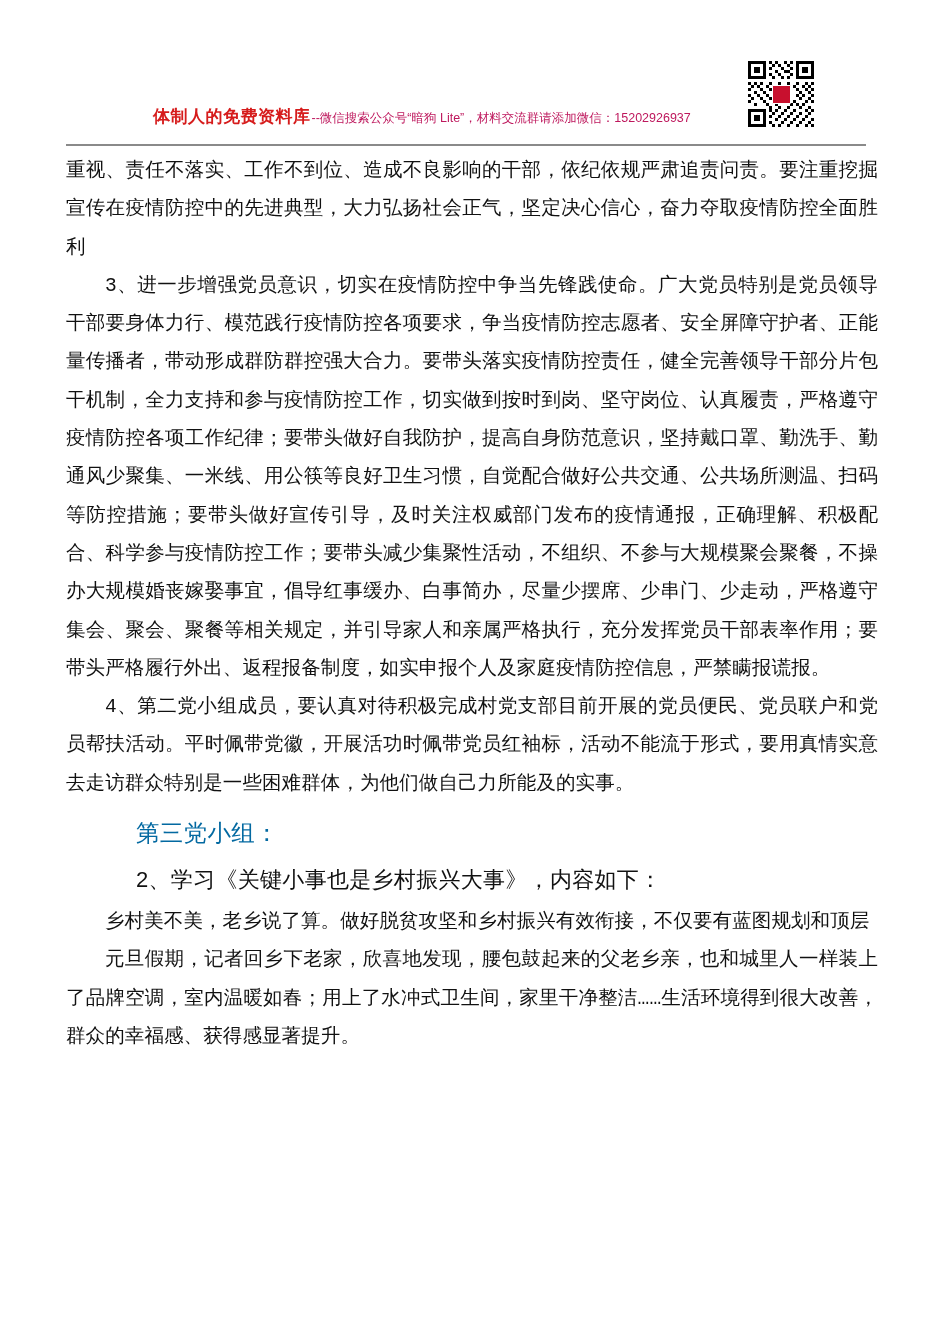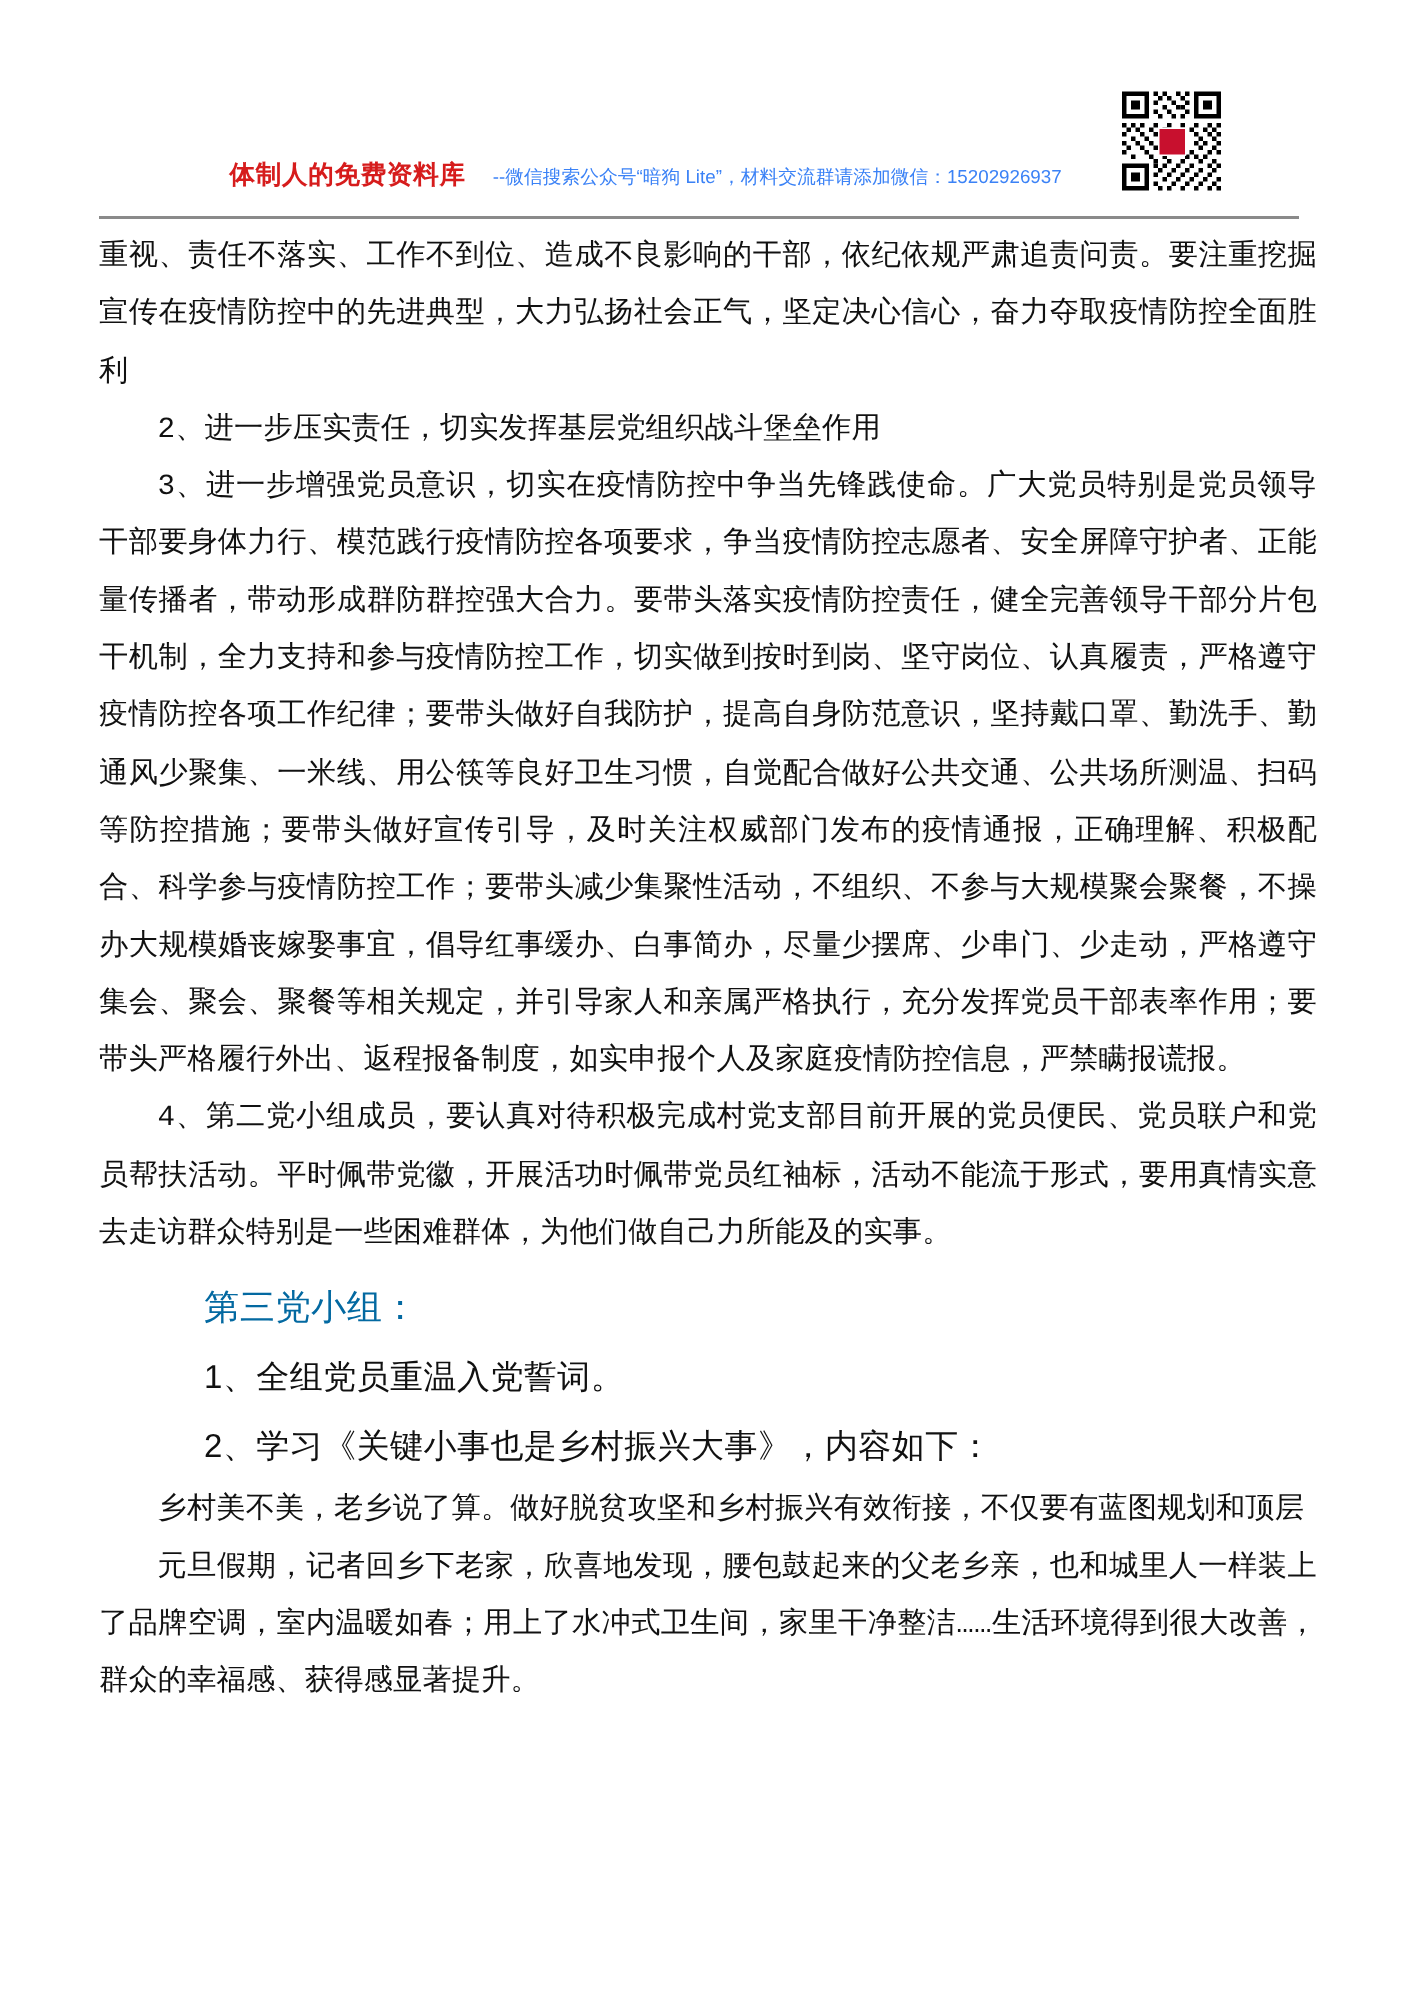--- a/index.html
+++ b/index.html
@@ -39,24 +39,24 @@
   }
   .wm-brand {
     color: #d61c1c;
     font-weight: bold;
     font-size: 17px;
     letter-spacing: 0.5px;
     vertical-align: baseline;
     margin-top: 32px;
   }
   .wm-tail {
-    color: #3b82f6;
+    color: #be185d;
     font-size: 12.5px;
     vertical-align: baseline;
-    margin-left: 18px;
+    margin-left: 1px;
   }
   .wm-rule {
     position: absolute;
     left: 66px;
     top: 144px;
     width: 800px;
     height: 2px;
     background: #8a8a8a;
   }
 
@@ -256,27 +256,25 @@
         </g>
       </svg>
       <div class="qr-logo"></div>
     </div>
 
     <div class="wm-rule"></div>
   </div>
 
   <div class="doc-body">
     <p class="cont">重视、责任不落实、工作不到位、造成不良影响的干部，依纪依规严肃追责问责。要注重挖掘宣传在疫情防控中的先进典型，大力弘扬社会正气，坚定决心信心，奋力夺取疫情防控全面胜利</p>
-    <p class="indent">2、进一步压实责任，切实发挥基层党组织战斗堡垒作用</p>
     <p class="indent">3、进一步增强党员意识，切实在疫情防控中争当先锋践使命。广大党员特别是党员领导干部要身体力行、模范践行疫情防控各项要求，争当疫情防控志愿者、安全屏障守护者、正能量传播者，带动形成群防群控强大合力。要带头落实疫情防控责任，健全完善领导干部分片包干机制，全力支持和参与疫情防控工作，切实做到按时到岗、坚守岗位、认真履责，严格遵守疫情防控各项工作纪律；要带头做好自我防护，提高自身防范意识，坚持戴口罩、勤洗手、勤通风少聚集、一米线、用公筷等良好卫生习惯，自觉配合做好公共交通、公共场所测温、扫码等防控措施；要带头做好宣传引导，及时关注权威部门发布的疫情通报，正确理解、积极配合、科学参与疫情防控工作；要带头减少集聚性活动，不组织、不参与大规模聚会聚餐，不操办大规模婚丧嫁娶事宜，倡导红事缓办、白事简办，尽量少摆席、少串门、少走动，严格遵守集会、聚会、聚餐等相关规定，并引导家人和亲属严格执行，充分发挥党员干部表率作用；要带头严格履行外出、返程报备制度，如实申报个人及家庭疫情防控信息，严禁瞒报谎报。</p>
     <p class="indent">4、第二党小组成员，要认真对待积极完成村党支部目前开展的党员便民、党员联户和党员帮扶活动。平时佩带党徽，开展活功时佩带党员红袖标，活动不能流于形式，要用真情实意去走访群众特别是一些困难群体，为他们做自己力所能及的实事。</p>
 
     <div class="spacer-sm"></div>
 
     <div class="heading-lg">第三党小组：</div>
-    <div class="heading-md">1、全组党员重温入党誓词。</div>
     <div class="heading-md">2、学习《关键小事也是乡村振兴大事》，内容如下：</div>
 
     <p class="indent">乡村美不美，老乡说了算。做好脱贫攻坚和乡村振兴有效衔接，不仅要有蓝图规划和顶层</p>
     <p class="indent">元旦假期，记者回乡下老家，欣喜地发现，腰包鼓起来的父老乡亲，也和城里人一样装上了品牌空调，室内温暖如春；用上了水冲式卫生间，家里干净整洁……生活环境得到很大改善，群众的幸福感、获得感显著提升。</p>
   </div>
 
 </div>
 
 </body></html>

